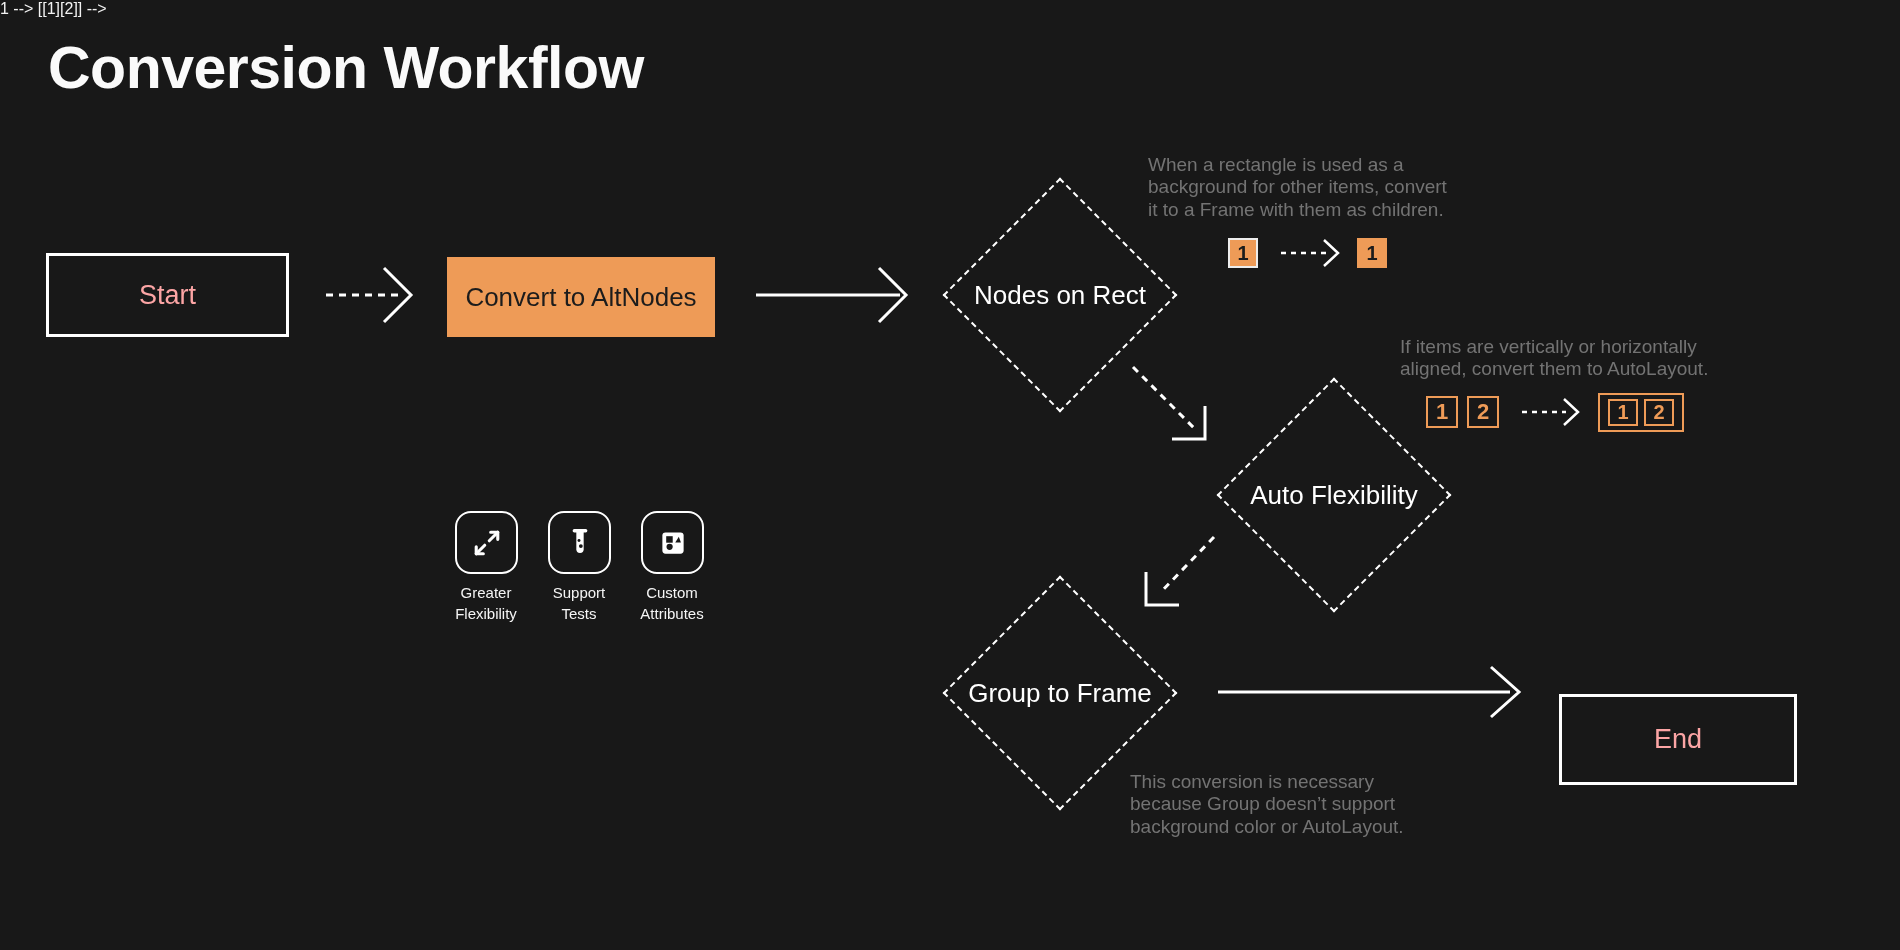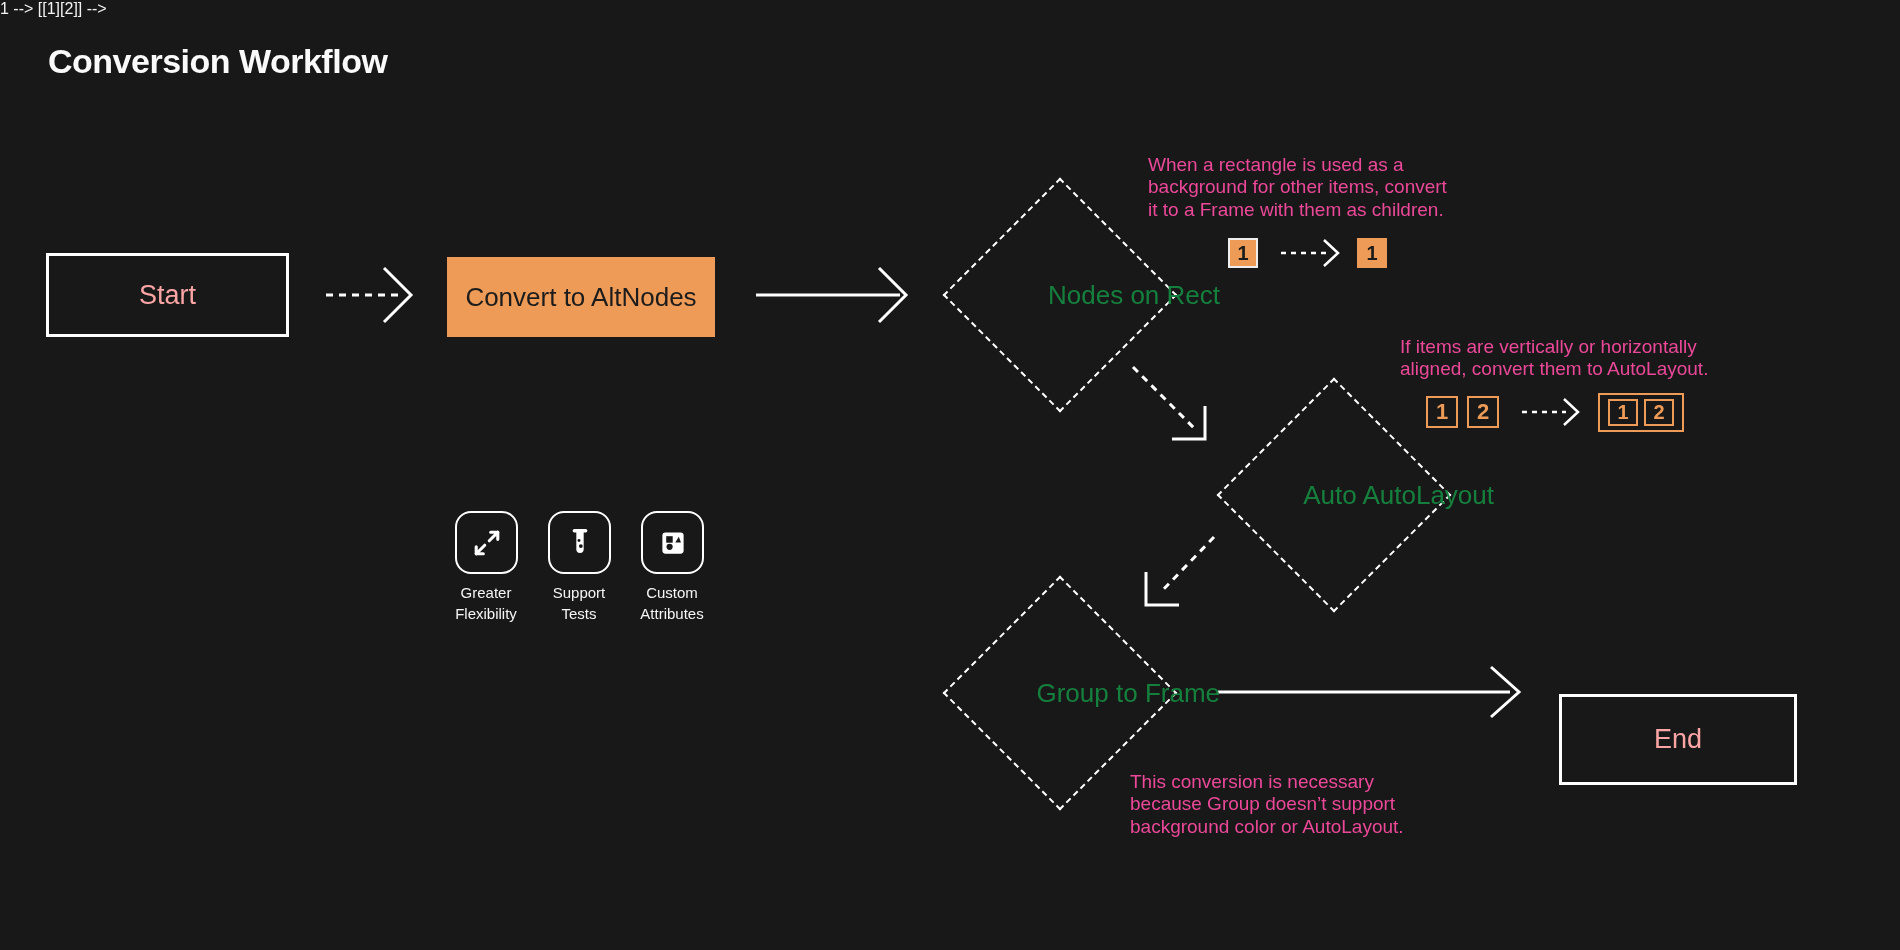--- a/index.html
+++ b/index.html
@@ -7,22 +7,22 @@
   body {
     background: #181818;
     font-family: "Liberation Sans", sans-serif;
     color: #F2F2F2;
     position: relative;
     overflow: hidden;
   }
   .canvas { position: absolute; inset: 0; width: 1900px; height: 950px; }
 
   .page-title {
-    position: absolute; left: 48px; top: 42px;
-    font-size: 34px; font-weight: bold; color: #FAFAFA;
+    position: absolute; left: 48px; top: 34px;
+    font-size: 59px; font-weight: bold; color: #FAFAFA;
     letter-spacing: -0.5px;
   }
 
   .rect-node {
     position: absolute; border: 3px solid #FFFFFF;
     display: flex; align-items: center; justify-content: center;
     font-size: 27px; color: #fca5a5; text-align: center;
   }
   .rect-node.start { left: 46px; top: 253px; width: 243px; height: 84px; }
   .rect-node.end  { left: 1559px; top: 648px; width: 238px; height: 91px; margin-top: 46px; }
@@ -38,30 +38,30 @@
     position: absolute; width: 166px; height: 166px;
     border: 2px dashed #FFFFFF;
     transform: rotate(45deg);
     background: transparent;
   }
   .diamond.d1 { left: 977px;  top: 212px; }
   .diamond.d2 { left: 1251px; top: 412px; }
   .diamond.d3 { left: 977px;  top: 610px; }
 
   .diamond-label {
-    position: absolute; width: 320px; text-align: right;
-    font-size: 26px; color: #15803d;
+    position: absolute; width: 320px; text-align: center;
+    font-size: 26px; color: #ffffff;
   }
   .diamond-label.l1 { left: 900px;  top: 280px; }
   .diamond-label.l2 { left: 1174px; top: 480px; }
   .diamond-label.l3 { left: 900px;  top: 678px; }
 
   .note {
     position: absolute; font-size: 19px; line-height: 22.3px;
-    color: #ec4899; white-space: pre-line;
+    color: #737373; white-space: pre-line;
   }
   .note.altnodes   { left: 447px;  top: 352px; }
   .note.rect-note  { left: 1148px; top: 154px; }
   .note.auto-note  { left: 1400px; top: 336px; }
   .note.group-note { left: 1130px; top: 771px; }
 
   .features { position: absolute; left: 455px; top: 511px; width: 280px; }
   .feature-box {
     position: absolute; top: 0; width: 63px; height: 63px;
     border: 2.5px solid #FFFFFF; border-radius: 16px;
@@ -193,21 +193,21 @@
 Tests</div>
     <div class="feature-label f3">Custom
 Attributes</div>
   </div>
 
   
   <div class="diamond d1"></div>
   <div class="diamond-label l1">Nodes on Rect</div>
 
   <div class="diamond d2"></div>
-  <div class="diamond-label l2">Auto AutoLayout</div>
+  <div class="diamond-label l2">Auto Flexibility</div>
 
   <div class="diamond d3"></div>
   <div class="diamond-label l3">Group to Frame</div>
 
   
   <div class="note rect-note">When a rectangle is used as a
 background for other items, convert
 it to a Frame with them as children.</div>
   <div class="note group-note">This conversion is necessary
 because Group doesn’t support

